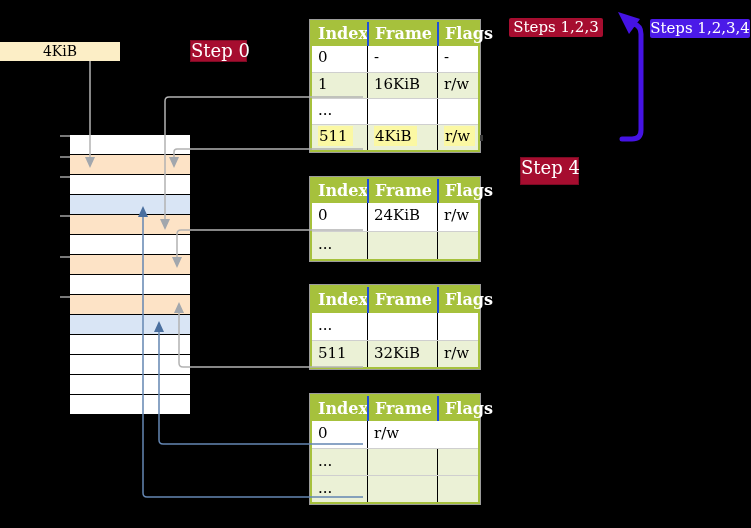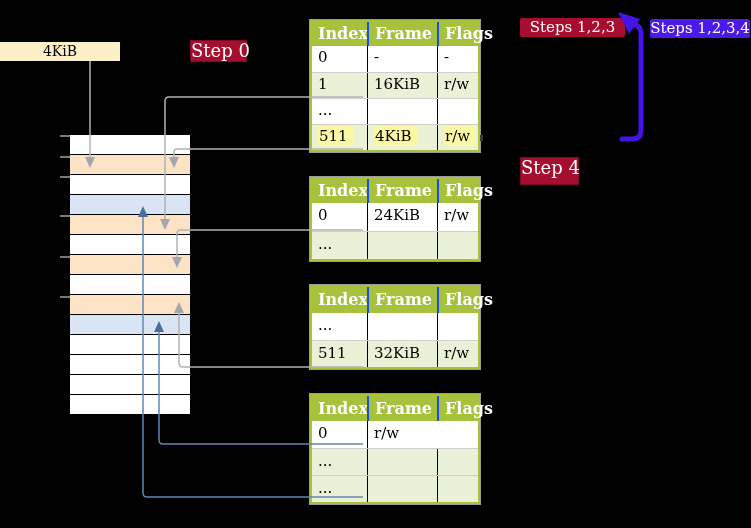--- a/index.html
+++ b/index.html
@@ -12,21 +12,21 @@
   .label-4kib{
     left:0;top:42;left:0px;top:42px;width:120px;height:19px;line-height:19px;
     background:#fceec6;color:#000;font-size:14px;
   }
   .pill{
     background:#a60d2f;color:#fff;font-size:18px;border:1px solid #7d0a24;border-radius:0;
   }
   .step0{left:190px;top:40px;width:57px;height:22px;line-height:20px;}
   .step4{left:520px;top:157px;width:59px;height:28px;line-height:20px;}
   .flat{color:#fff;font-size:15px;border-radius:2px;}
-  .steps123{left:509px;top:18px;width:105px;height:19px;line-height:19px;background:#a60d2f;margin-left:11px;}
+  .steps123{left:509px;top:18px;width:94px;height:19px;line-height:19px;background:#a60d2f;}
   .steps1234{left:650px;top:19px;width:100px;height:19px;line-height:19px;background:#4b1ae8;text-align:center;}
   
   .memstack{position:absolute;left:70px;top:135px;width:120px;}
   .memrow{height:19px;margin-bottom:1px;}
   .memrow.white{background:#ffffff;}
   .memrow.peach{background:#fde3c6;}
   .memrow.blue{background:#d9e5f5;}
   .tick{position:absolute;left:60px;width:10px;height:2px;background:#7a7a7a;}
   
   .ptable{

